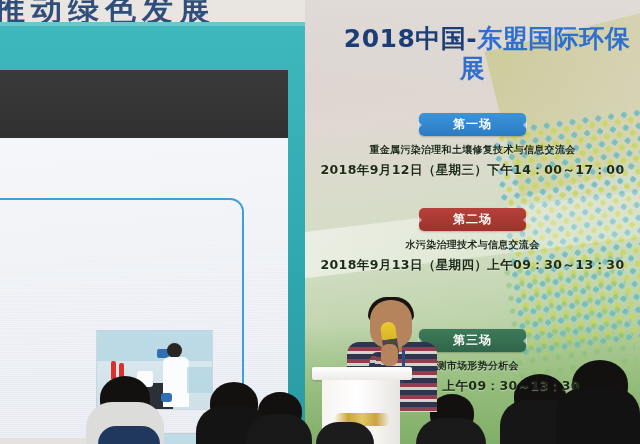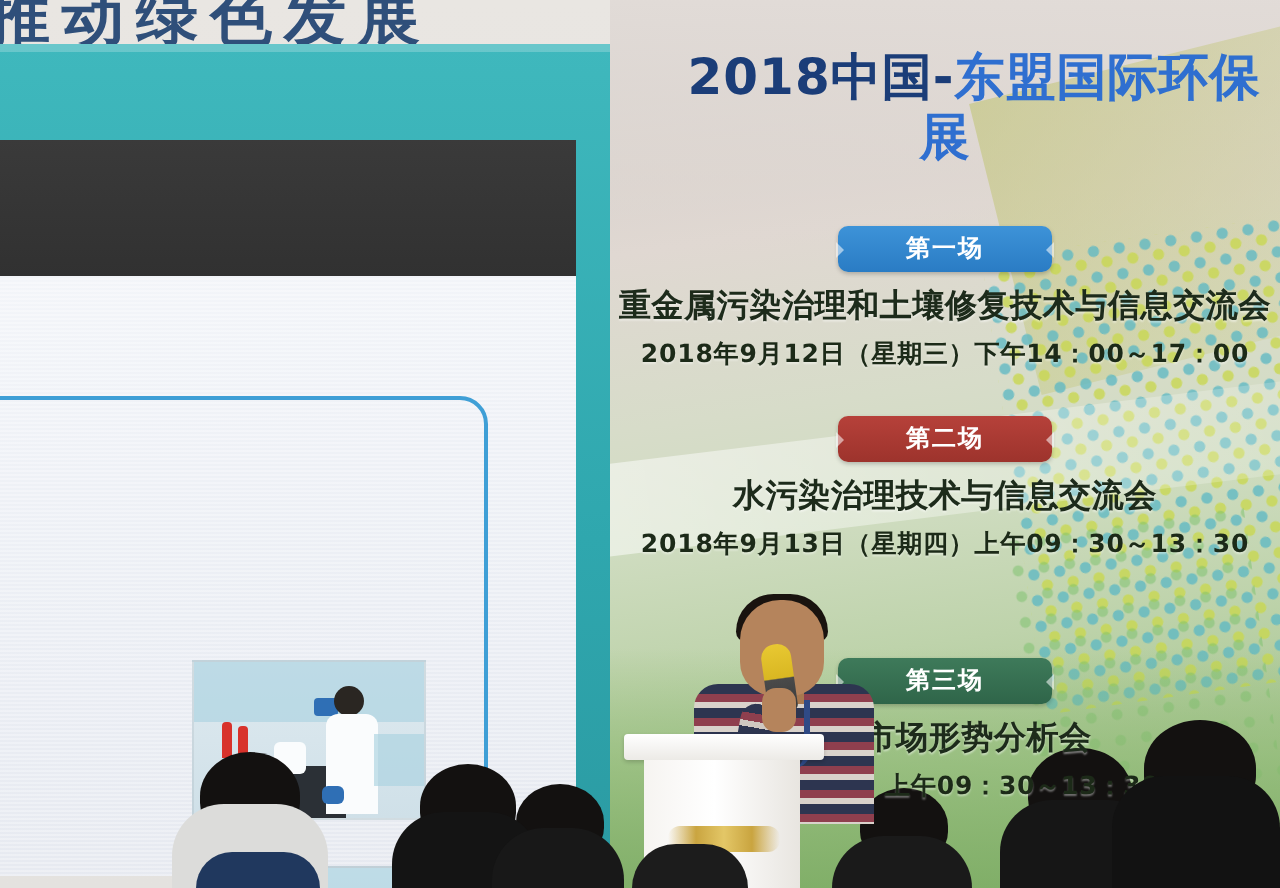--- a/index.html
+++ b/index.html
@@ -76,21 +76,21 @@
       font-size:12px;font-weight:bold;letter-spacing:1px;
       font-family:"DejaVu Sans",sans-serif;
       box-shadow:0 1px 2px rgba(0,0,0,.22);position:relative;}
   .badge:before,.badge:after{content:"";position:absolute;top:50%;
       margin-top:-4px;border:4px solid transparent;}
   .badge:before{left:-1px;border-left-color:rgba(255,255,255,.55);}
   .badge:after{right:-1px;border-right-color:rgba(255,255,255,.55);}
   .b-blue{background:linear-gradient(180deg,#3d93d8 0%,#2a7cc4 100%);}
   .b-red{background:linear-gradient(180deg,#b6413a 0%,#9d332c 100%);}
   .b-green{background:linear-gradient(180deg,#3e7a5a 0%,#2f6549 100%);}
-  .s-title{margin-top:7px;font-size:16px;font-weight:bold;color:#1d2b1b;
+  .s-title{margin-top:7px;font-size:10px;font-weight:bold;color:#1d2b1b;
       letter-spacing:.3px;font-family:"DejaVu Sans",sans-serif;
       text-shadow:0 1px 1px rgba(255,255,255,.45);}
   .s-date{margin-top:5px;font-size:12.5px;font-weight:bold;color:#1c2a18;
       letter-spacing:.4px;font-family:"DejaVu Sans",sans-serif;
       text-shadow:0 1px 1px rgba(255,255,255,.4);}
 
   
   .speaker{position:absolute;left:337px;top:300px;width:108px;height:110px;z-index:9;}
   .sp-head{position:absolute;left:33px;top:0;width:42px;height:48px;
       background:#b5845c;border-radius:20px 20px 17px 17px;}

